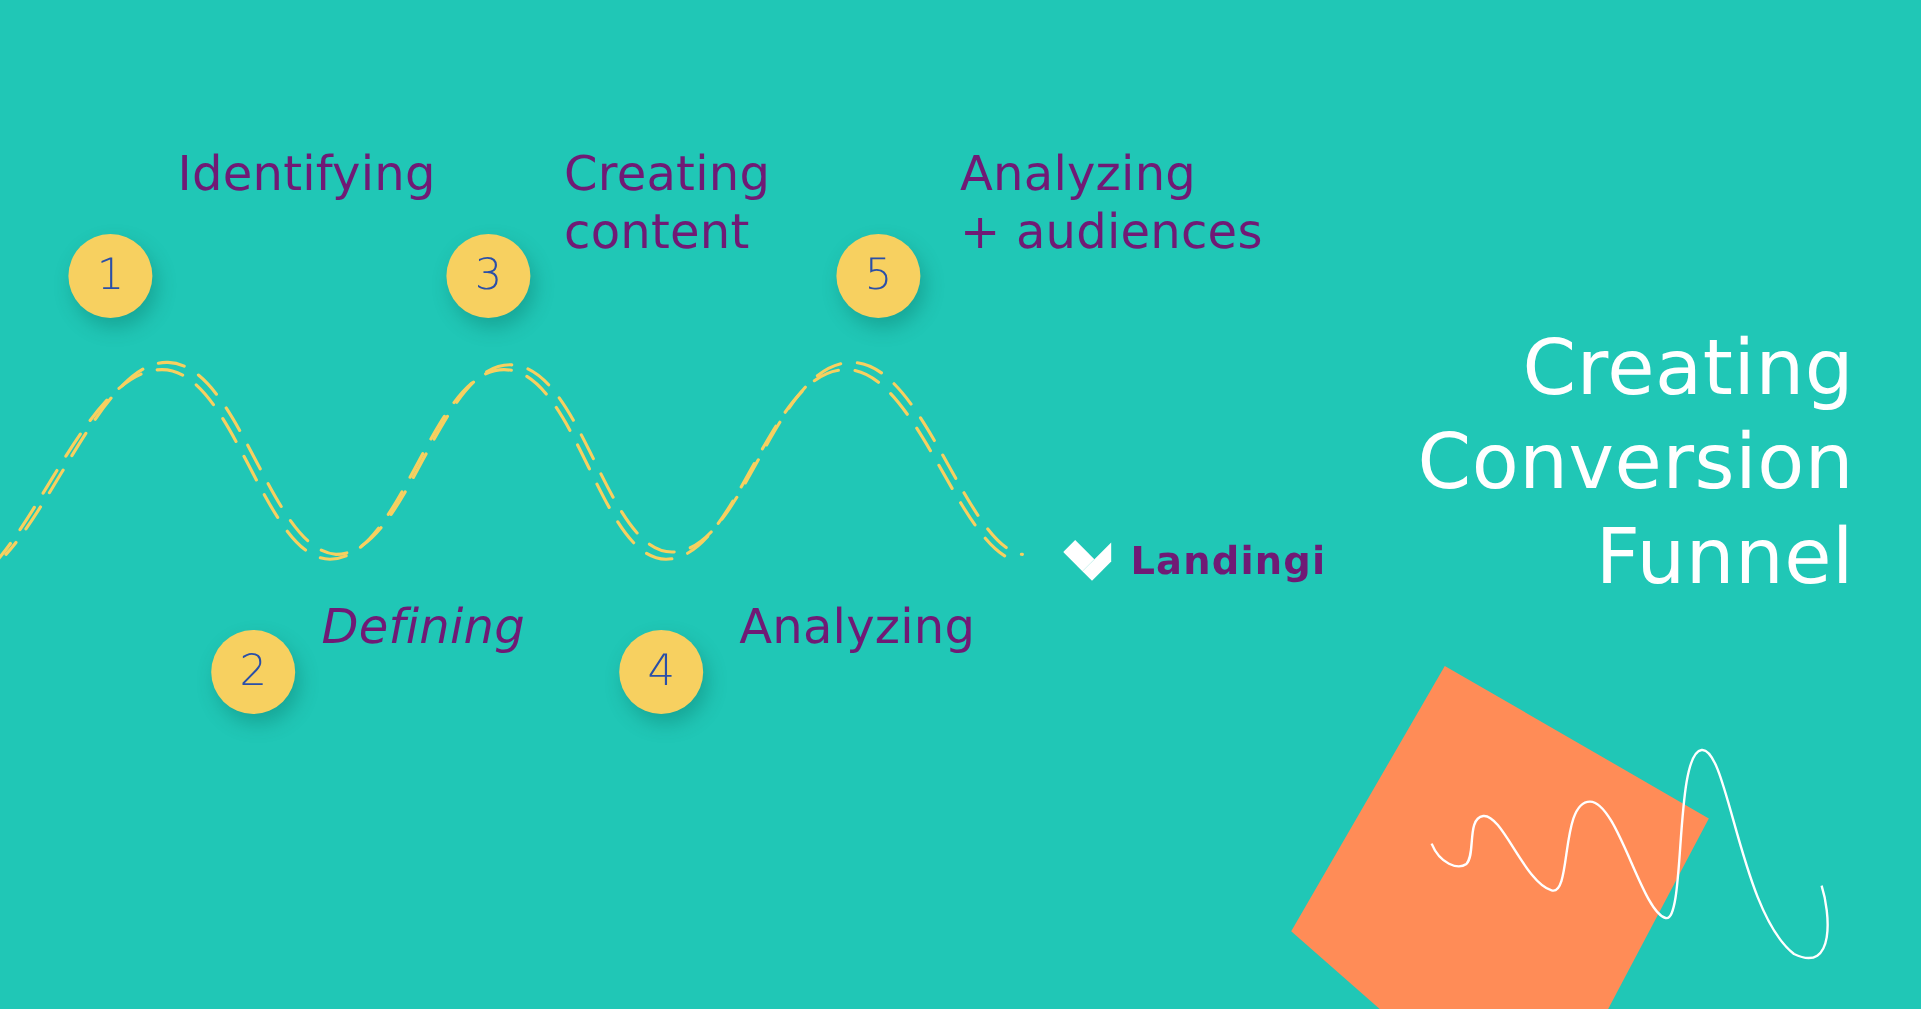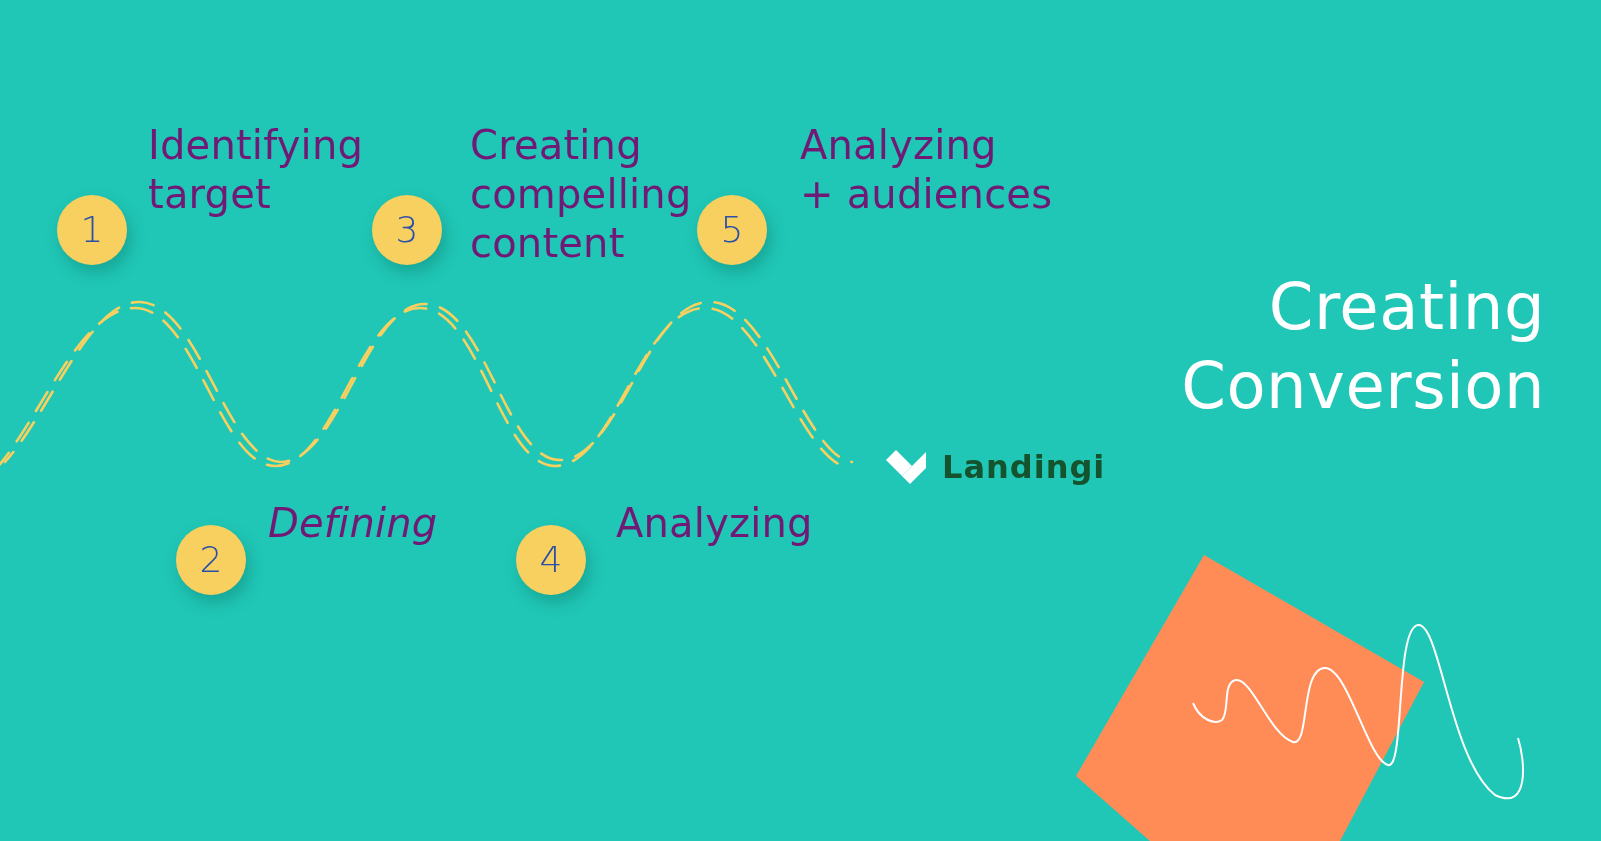--- a/index.html
+++ b/index.html
@@ -72,21 +72,21 @@
       top: 448px;
       display: flex;
       align-items: center;
       gap: 10px;
     }
     .logo-mark {
       width: 46px;
       height: 38px;
     }
     .logo-text {
-      color: #14532d;
+      color: #701a75;
       font-size: 32px;
       font-weight: bold;
       font-family: "DejaVu Sans", sans-serif;
       letter-spacing: 1px;
     }
     .deco {
       position: absolute;
       left: 0; top: 0;
       width: 1601px;
       height: 841px;
@@ -102,29 +102,27 @@
     <g fill="none" stroke="#f7d060" stroke-width="2.6" stroke-linecap="round" stroke-dasharray="22 14">
       <path d="M -5 470 C 40 420, 80 308, 135 308 C 195 308, 220 466, 275 466 C 335 466, 360 308, 420 308 C 480 308, 500 466, 555 466 C 615 466, 640 308, 705 308 C 765 308, 800 462, 850 468"></path>
       <path d="M 5 462 C 50 412, 90 300, 140 302 C 200 304, 225 458, 280 462 C 340 462, 365 304, 425 304 C 485 304, 505 460, 560 460 C 620 460, 645 302, 710 302 C 770 302, 805 456, 852 462" stroke-dashoffset="9"></path>
     </g>
   </svg>
 
   <div class="step">
     <div class="badge" style="left:57px; top:195px;">1</div>
     <div class="label" style="left:148px; top:121px;">
       <span>Identifying</span>
-      <span>target</span>
     </div>
   </div>
 
   <div class="step">
     <div class="badge" style="left:372px; top:195px;">3</div>
     <div class="label" style="left:470px; top:121px;">
       <span>Creating</span>
-      <span>compelling</span>
       <span>content</span>
     </div>
   </div>
 
   <div class="step">
     <div class="badge" style="left:697px; top:195px;">5</div>
     <div class="label" style="left:800px; top:121px;">
       <span>Analyzing</span>
       <span>+ audiences</span>
     </div>
@@ -148,20 +146,21 @@
     <svg class="logo-mark" viewBox="0 0 46 38">
       <polygon points="0,12 10,2 26,18 16,28" fill="#ffffff"></polygon>
       <polygon points="16,28 40,4 40,20 24,36" fill="#ffffff"></polygon>
     </svg>
     <span class="logo-text">Landingi</span>
   </div>
 
   <div class="title">
     <span>Creating</span>
     <span>Conversion</span>
+    <span>Funnel</span>
   </div>
 
   <svg class="deco" viewBox="0 0 1601 841">
     <polygon points="1204,555 1424,682 1340,841 1150,841 1076,776" fill="#ff8c57"></polygon>
     <path fill="none" stroke="#ffffff" stroke-width="2" d="M 1193 703 C 1200 720, 1215 725, 1222 720 C 1230 712, 1222 682, 1236 680 C 1252 678, 1270 735, 1293 742 C 1310 747, 1300 668, 1325 668 C 1348 668, 1368 760, 1388 765 C 1405 770, 1395 628, 1418 625 C 1440 622, 1450 760, 1495 795 C 1530 812, 1525 760, 1518 738"></path>
   </svg>
 
 </div>
 
 </body></html>

